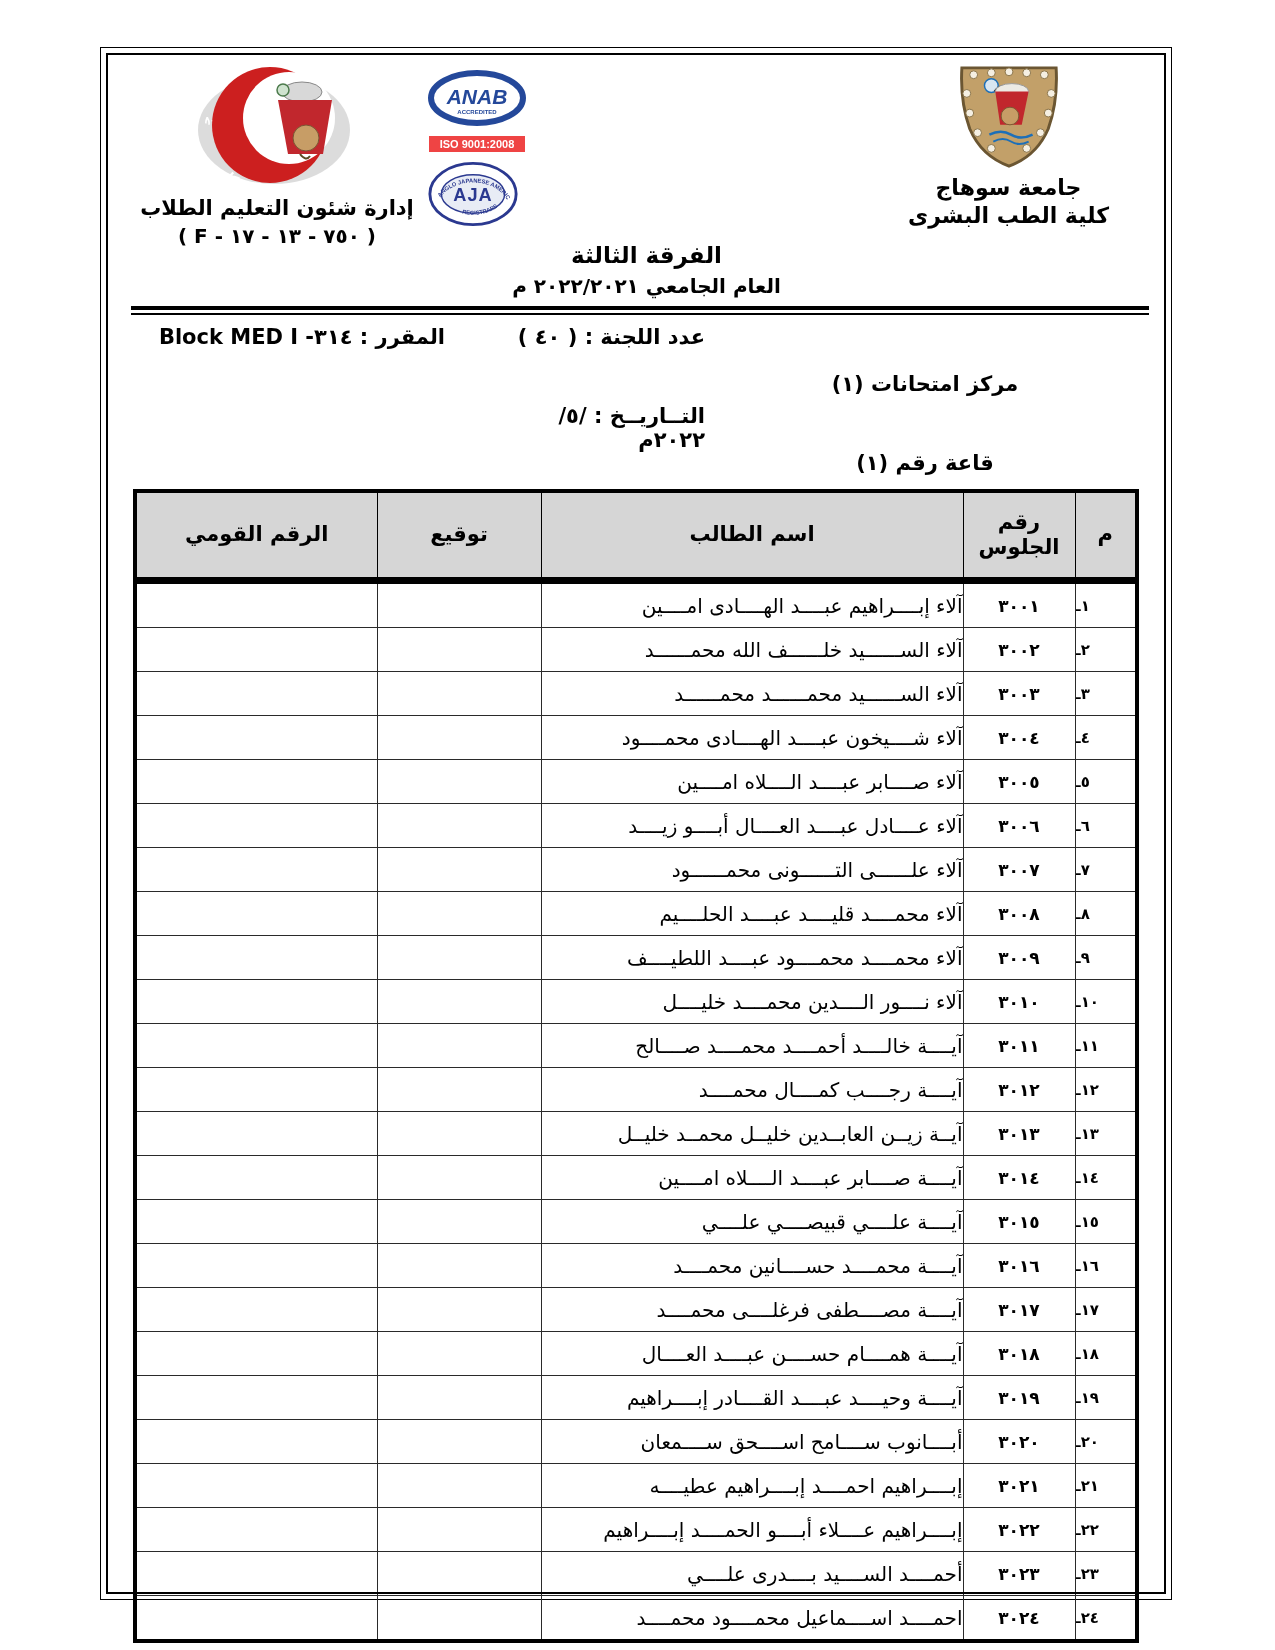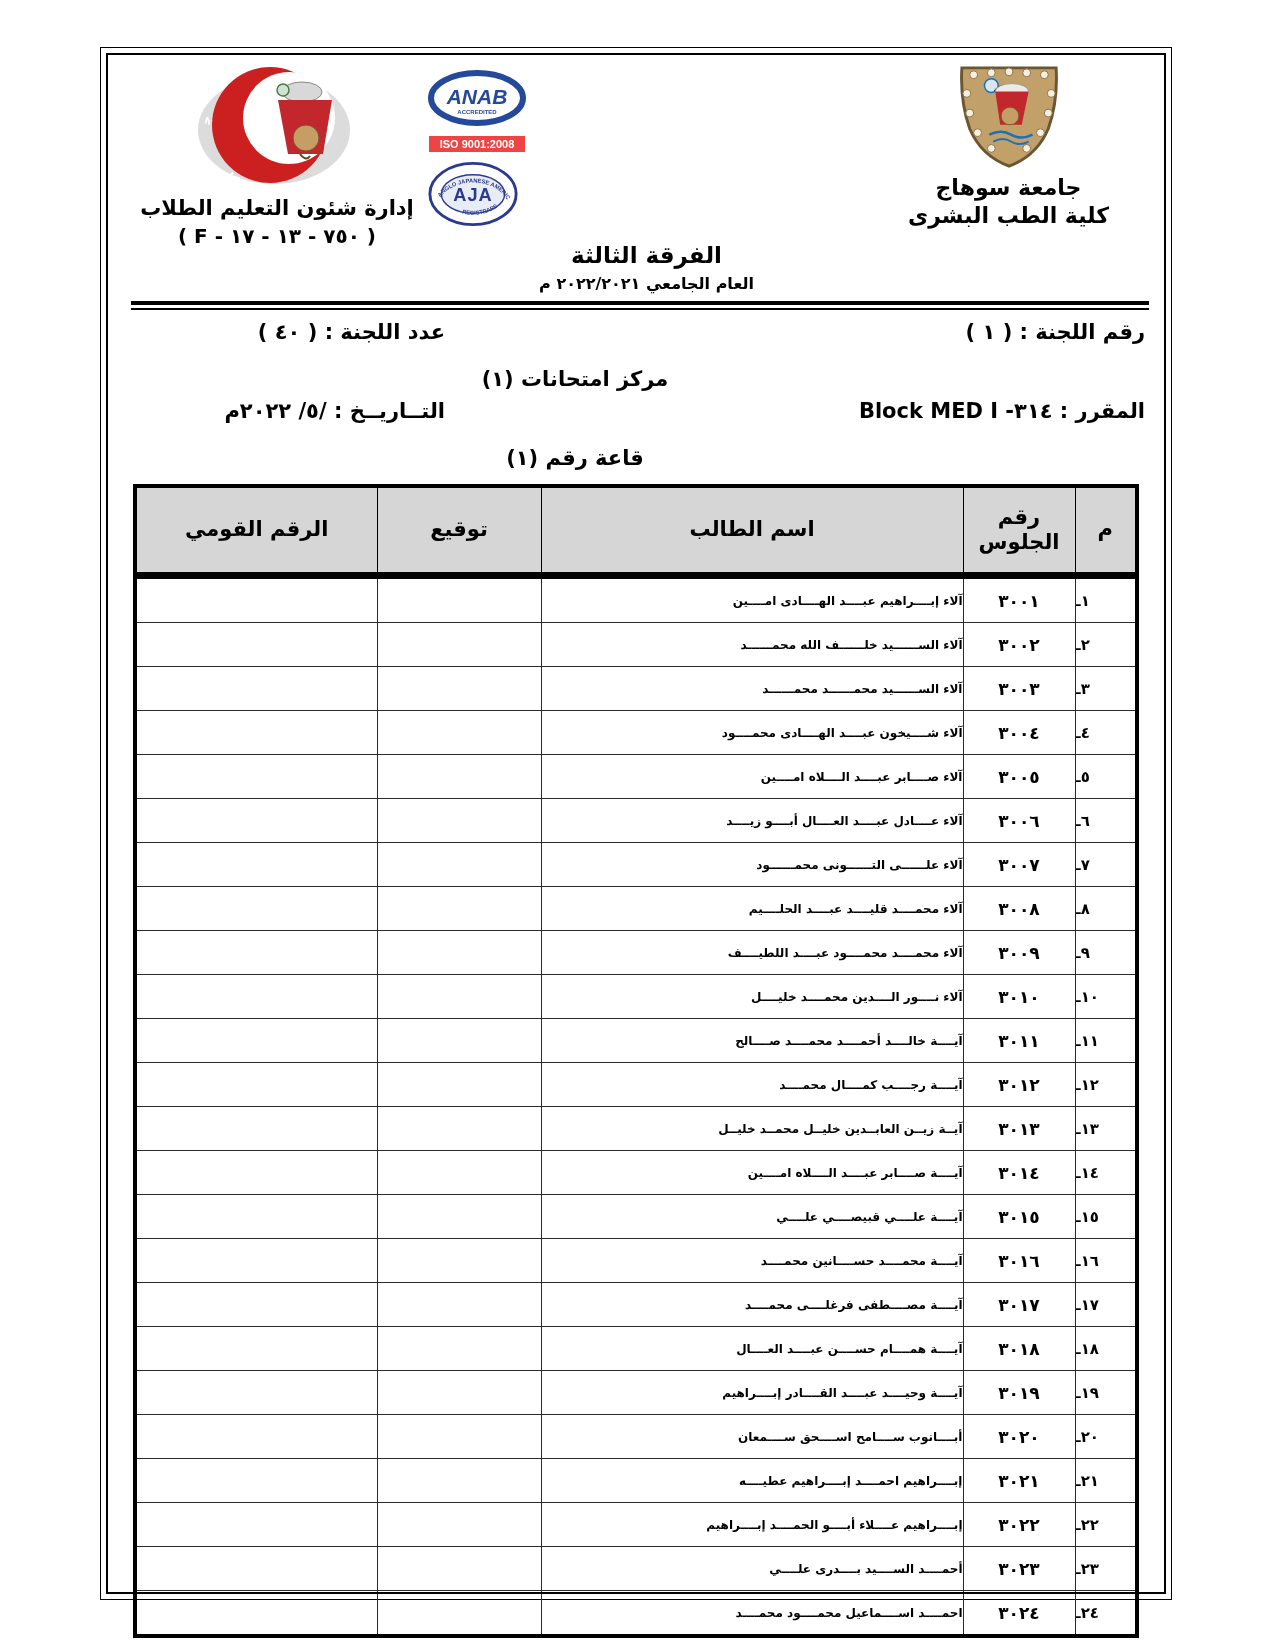--- a/index.html
+++ b/index.html
@@ -12,21 +12,21 @@
   
   .header-row{display:flex;direction:rtl;justify-content:space-between;
               padding:14px 20px 0 26px;}
   .hblock{text-align:center;font-weight:bold;}
   .hblock .line{white-space:nowrap;}
   .hb-right{width:285px;}
   .hb-right .line{font-size:22px;line-height:1.25;}
   .hb-center{flex:1;padding-top:8px;}
   .hb-center .logos{display:flex;direction:ltr;justify-content:center;align-items:flex-start;gap:8px;flex-direction:column;}
   .hb-center .line1{font-size:23px;margin-top:10px;}
-  .hb-center .line2{font-size:16px;margin-top:6px;}
+  .hb-center .line2{font-size:20px;margin-top:6px;}
   .hb-left{width:300px;}
   .hb-left .line1{font-size:21px;margin-top:2px;}
   .hb-left .line2{font-size:20px;margin-top:4px;}
   .iso-bar{margin:2px auto 0;width:96px;background:#ef4444;color:#fff;
            font-family:"Liberation Sans",sans-serif;font-size:11px;font-weight:bold;
            text-align:center;padding:2px 0;direction:ltr;}
 
   
   .rule{margin:8px 22px 0 30px;height:3px;border-top:4px solid #000;border-bottom:2px solid #000;}
 
@@ -38,21 +38,21 @@
   .info .c-left{text-align:right;padding-left:40px;}
 
   
   table.roster{direction:rtl;border-collapse:collapse;margin:14px auto 0;
                width:1002px;table-layout:fixed;border:4px solid #000;}
   table.roster th{background:#d6d6d6;border:1px solid #000;border-bottom:7px solid #000;
                   height:84px;font-size:21px;font-weight:bold;padding:0 4px;line-height:1.2;}
   table.roster td{border:1px solid #2a2a2a;height:43px;padding:0;overflow:hidden;}
   td.c-idx{text-align:left;font-size:15px;font-weight:bold;}
   td.c-seat{text-align:center;font-size:17px;font-weight:bold;letter-spacing:4px;}
-  td.c-name{padding:0 8px 0 2px;font-size:12px;font-weight:bold;white-space:nowrap;}
+  td.c-name{padding:0 8px 0 2px;font-size:20px;font-weight:normal;white-space:nowrap;}
 
   
   .footer-bar{display:flex;direction:rtl;margin:42px 42px 0 85px;height:30px;
               border:1px dotted #000;border-bottom:3px dotted #000;
               font-weight:bold;font-size:18px;}
   .fcell{display:flex;align-items:center;justify-content:center;}
   .fcell.f-right{width:41%;}
   .fcell.f-left{width:59%;border-right:1px dotted #000;text-align:right;}
   .iso-line{direction:ltr;text-align:left;padding:6px 0 0 132px;
             font-family:"DejaVu Serif",serif;font-style:italic;font-weight:bold;font-size:20px;}
@@ -149,21 +149,20 @@
           </text>
         </svg>
         <div class="line line1">إدارة شئون التعليم الطلاب</div>
         <div class="line line2" dir="ltr">( F - ٧٥٠ - ١٣ - ١٧ )</div>
       </div>
     </div>
 
     <div class="rule"></div>
 
     <div class="info">
-      <div class="c-right">رقم اللجنة : ( ١ )</div>
       <div class="c-mid">مركز امتحانات (١)</div>
       <div class="c-left">عدد اللجنة : ( ٤٠ )</div>
       <div class="c-right">المقرر : ٣١٤- Block MED I</div>
       <div class="c-mid">قاعة رقم (١)</div>
       <div class="c-left">التــاريــخ :  /٥/ ٢٠٢٢م</div>
     </div>
 
     <table class="roster">
       <colgroup>
         <col style="width:62px">

